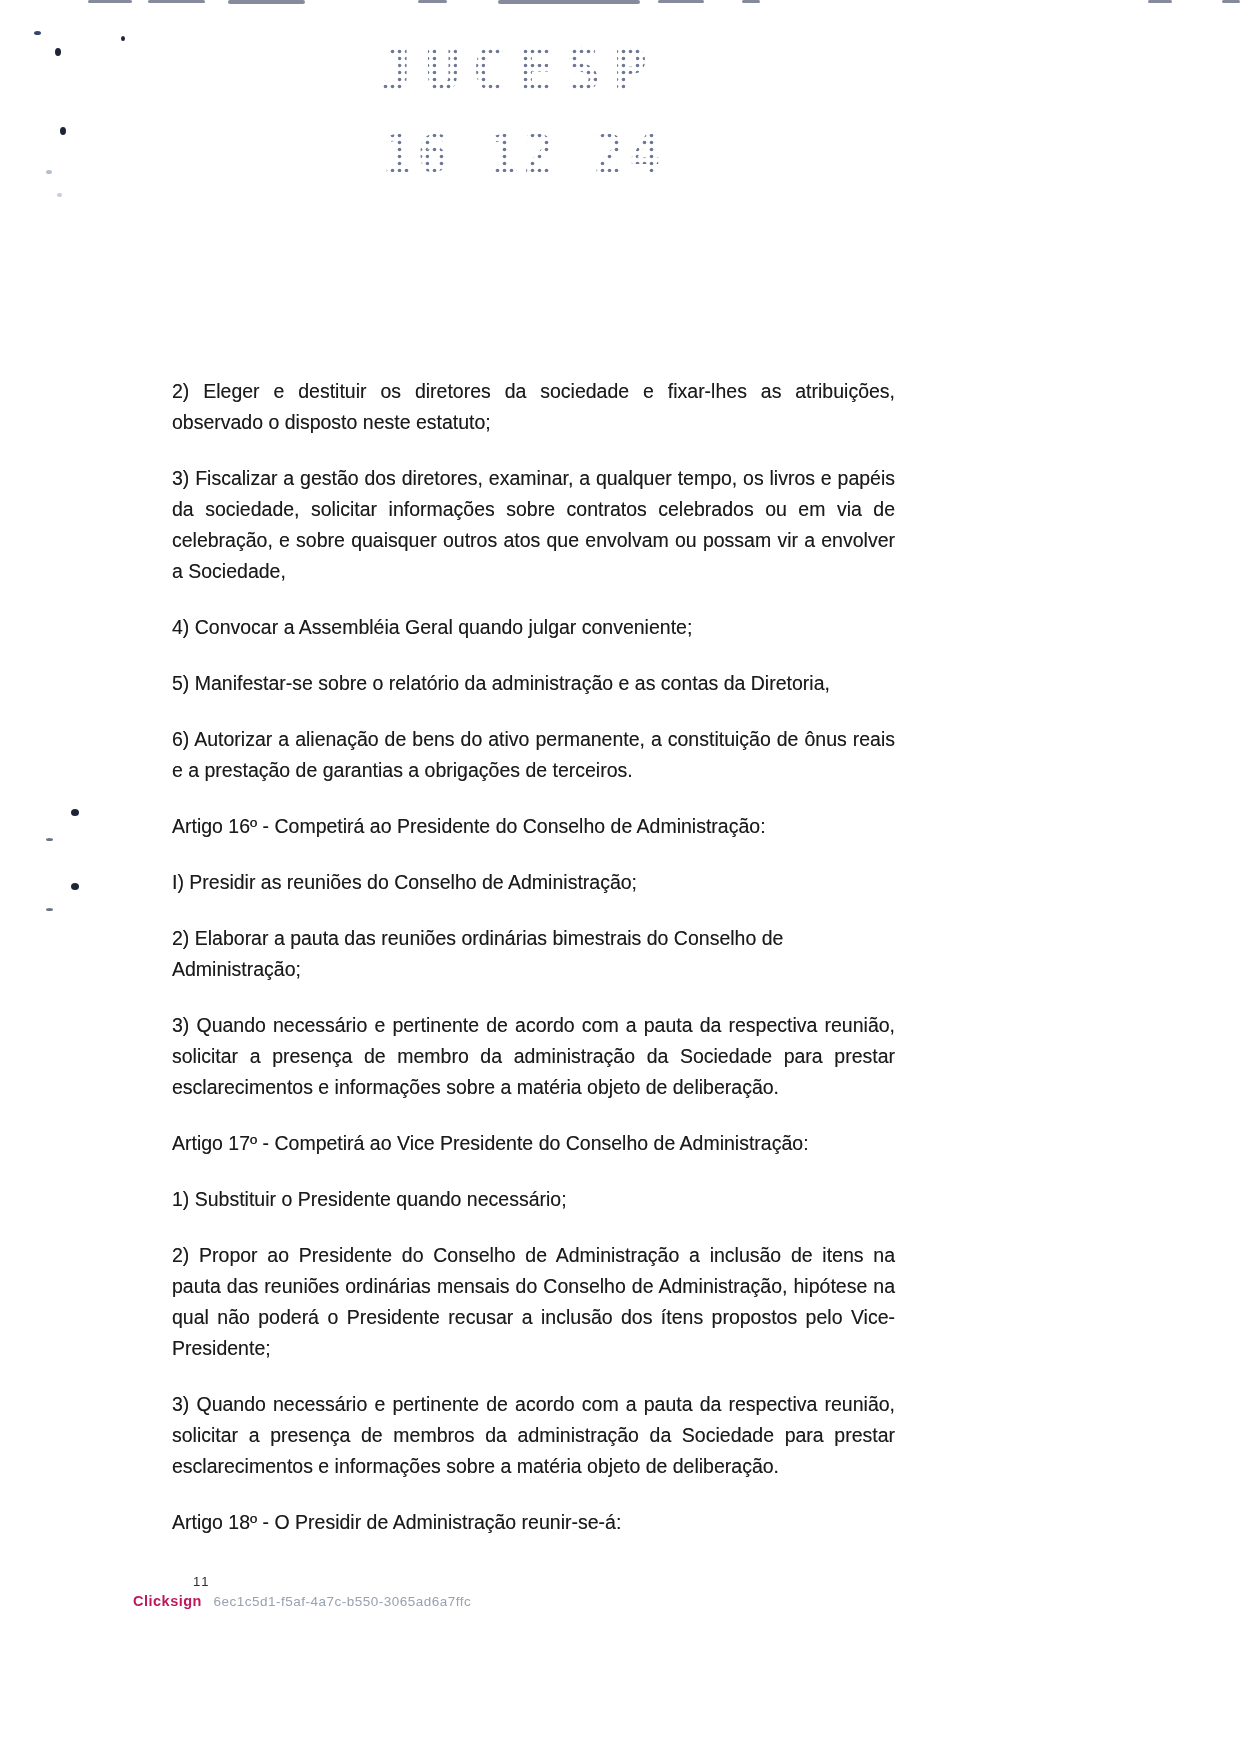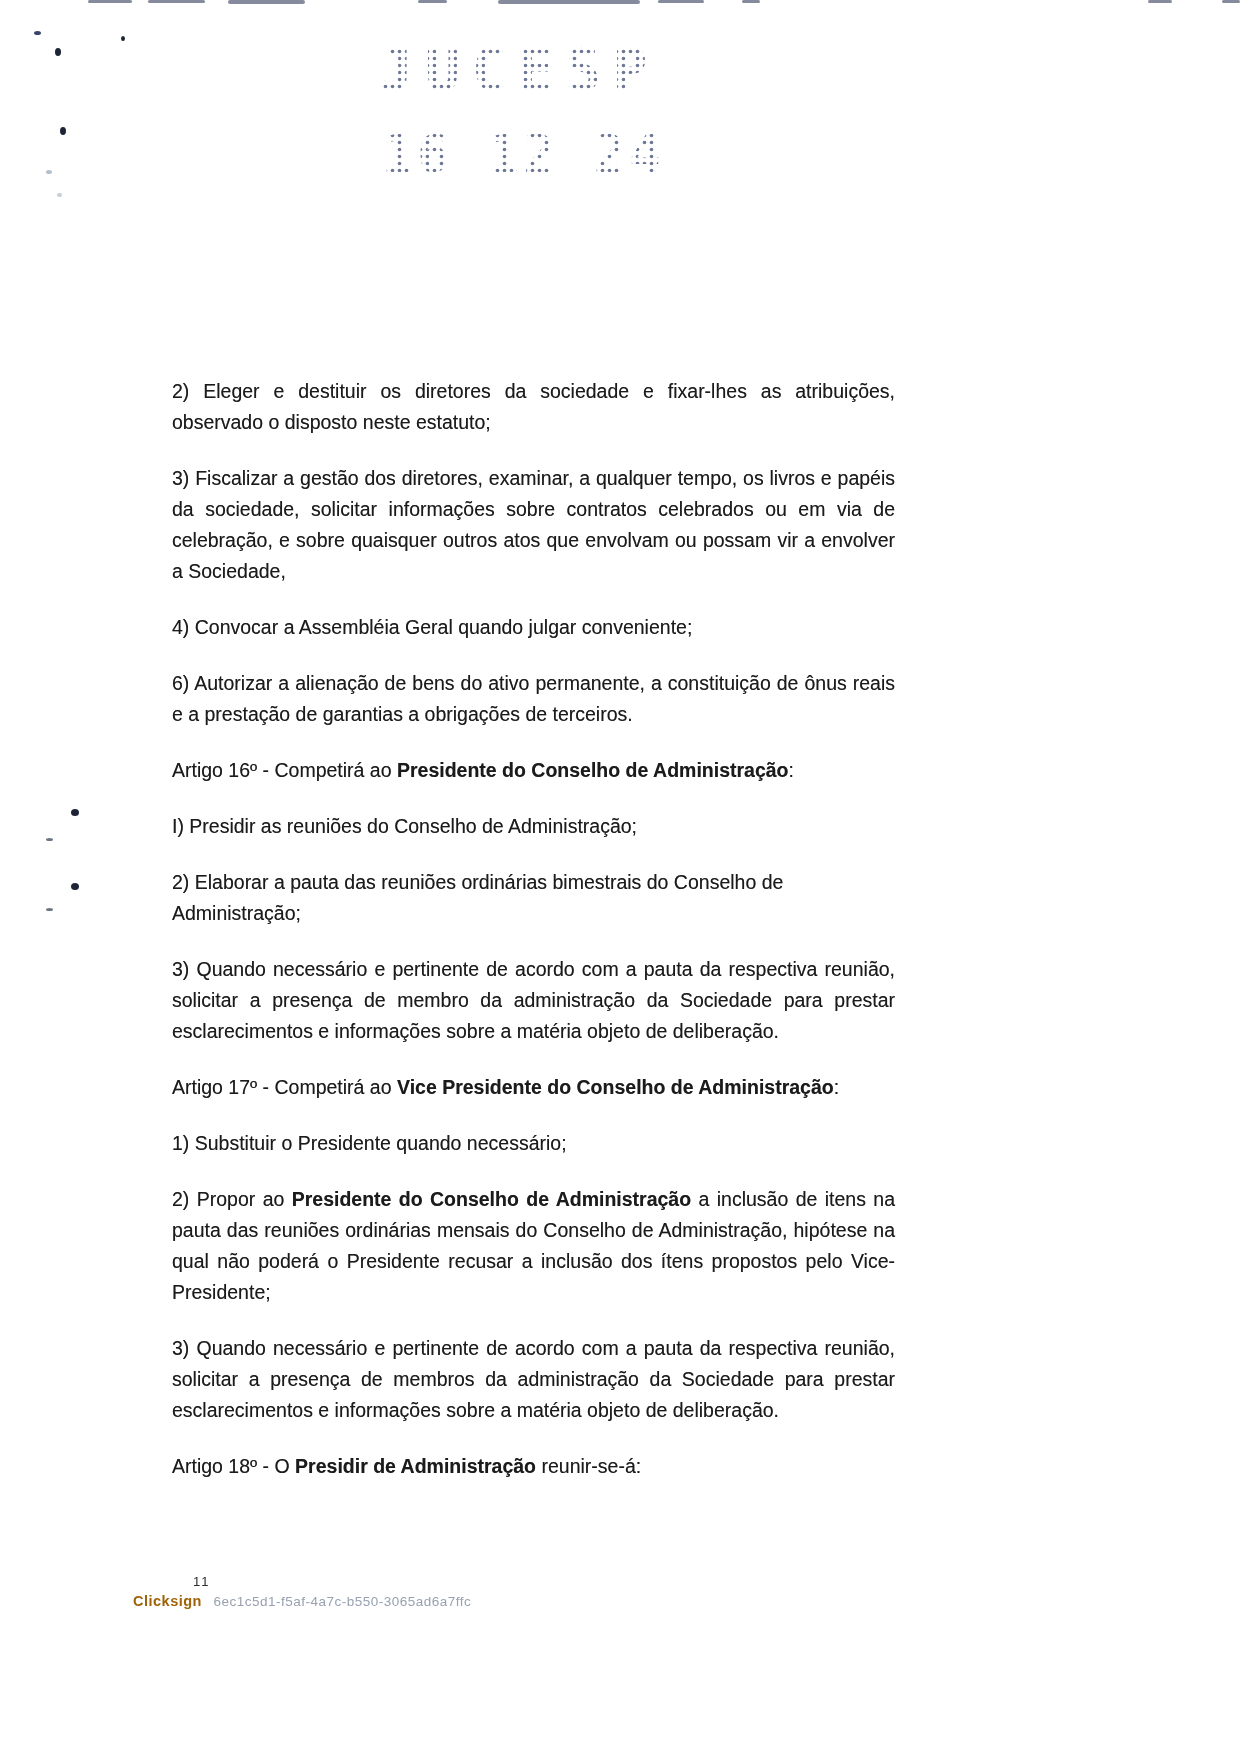--- a/index.html
+++ b/index.html
@@ -47,21 +47,21 @@
     line-height: 31px;
     text-shadow: 0 0 0.5px rgba(27,27,27,0.5);
   }
   .doc-body p.para {
     margin: 0 11px 25px 0;
   }
   .doc-body p.para.justify {
     text-align: justify;
     text-justify: inter-word;
   }
-  .doc-body .b { font-weight: 700; }
+  .doc-body .b { font-weight: 400; }
 
   
   .footer {
     position: absolute;
     left: 133px;
     top: 1574px;
   }
   .page-num {
     font-size: 13px;
     font-weight: 400;
@@ -69,21 +69,21 @@
     letter-spacing: 2px;
     margin-left: 60px;
   }
   .sig-line {
     margin-top: 3px;
     white-space: nowrap;
   }
   .sig-label {
     font-size: 14.5px;
     font-weight: 700;
-    color: #a16207;
+    color: #be185d;
     letter-spacing: 0.5px;
   }
   .sig-id {
     font-size: 13.5px;
     color: #97a1af;
     letter-spacing: 0.5px;
     margin-left: 7px;
     text-align: right;
   }
 
@@ -133,20 +133,21 @@
       </defs>
       <text x="10" y="56" font-family="DejaVu Sans Mono, monospace" font-weight="bold" font-size="58" letter-spacing="12" fill="url(#dotmatrix)">JUCESP</text>
       <text x="14" y="138" font-family="DejaVu Sans Mono, monospace" font-weight="bold" font-size="52" letter-spacing="4" fill="url(#dotmatrix)">16 12 24</text>
     </svg>
   </div>
 
   <div class="doc-body">
       <p class="para justify"><span>2) Eleger e destituir os diretores da sociedade e fixar-lhes as atribuições, observado o disposto neste estatuto;</span></p>
       <p class="para justify"><span>3)  Fiscalizar a gestão dos diretores, examinar, a qualquer tempo, os livros e papéis da sociedade, solicitar informações sobre contratos celebrados ou em via de celebração, e sobre quaisquer outros atos que envolvam ou possam vir a envolver a Sociedade,</span></p>
       <p class="para"><span>4) Convocar a Assembléia Geral quando julgar conveniente;</span></p>
+      <p class="para"><span>5) Manifestar-se sobre o relatório da administração e as contas da Diretoria,</span></p>
       <p class="para justify"><span>6)  Autorizar a alienação de bens do ativo permanente, a constituição de ônus reais e a prestação de garantias a obrigações de terceiros.</span></p>
       <p class="para"><span>Artigo 16º - Competirá ao </span><span class="b">Presidente do Conselho de Administração</span><span>:</span></p>
       <p class="para"><span>I) Presidir as reuniões do Conselho de Administração;</span></p>
       <p class="para"><span>2) Elaborar a pauta das reuniões ordinárias bimestrais do Conselho de Administração;</span></p>
       <p class="para justify"><span>3) Quando necessário e pertinente de acordo com a pauta da respectiva reunião, solicitar a presença de membro da administração da Sociedade para prestar esclarecimentos e informações sobre a matéria objeto de deliberação.</span></p>
       <p class="para"><span>Artigo 17º - Competirá ao </span><span class="b">Vice Presidente do Conselho de Administração</span><span>:</span></p>
       <p class="para"><span>1) Substituir o Presidente quando necessário;</span></p>
       <p class="para justify"><span>2) Propor ao </span><span class="b">Presidente do Conselho de Administração</span><span> a inclusão de itens na pauta das reuniões ordinárias mensais do Conselho de Administração, hipótese na qual não poderá o Presidente recusar a inclusão dos ítens propostos pelo Vice-Presidente;</span></p>
       <p class="para justify"><span>3) Quando necessário e pertinente de acordo com a pauta da respectiva reunião, solicitar a presença de membros da administração da Sociedade para prestar esclarecimentos e informações sobre a matéria objeto de deliberação.</span></p>
       <p class="para"><span>Artigo 18º - O </span><span class="b">Presidir de Administração</span><span> reunir-se-á:</span></p>

